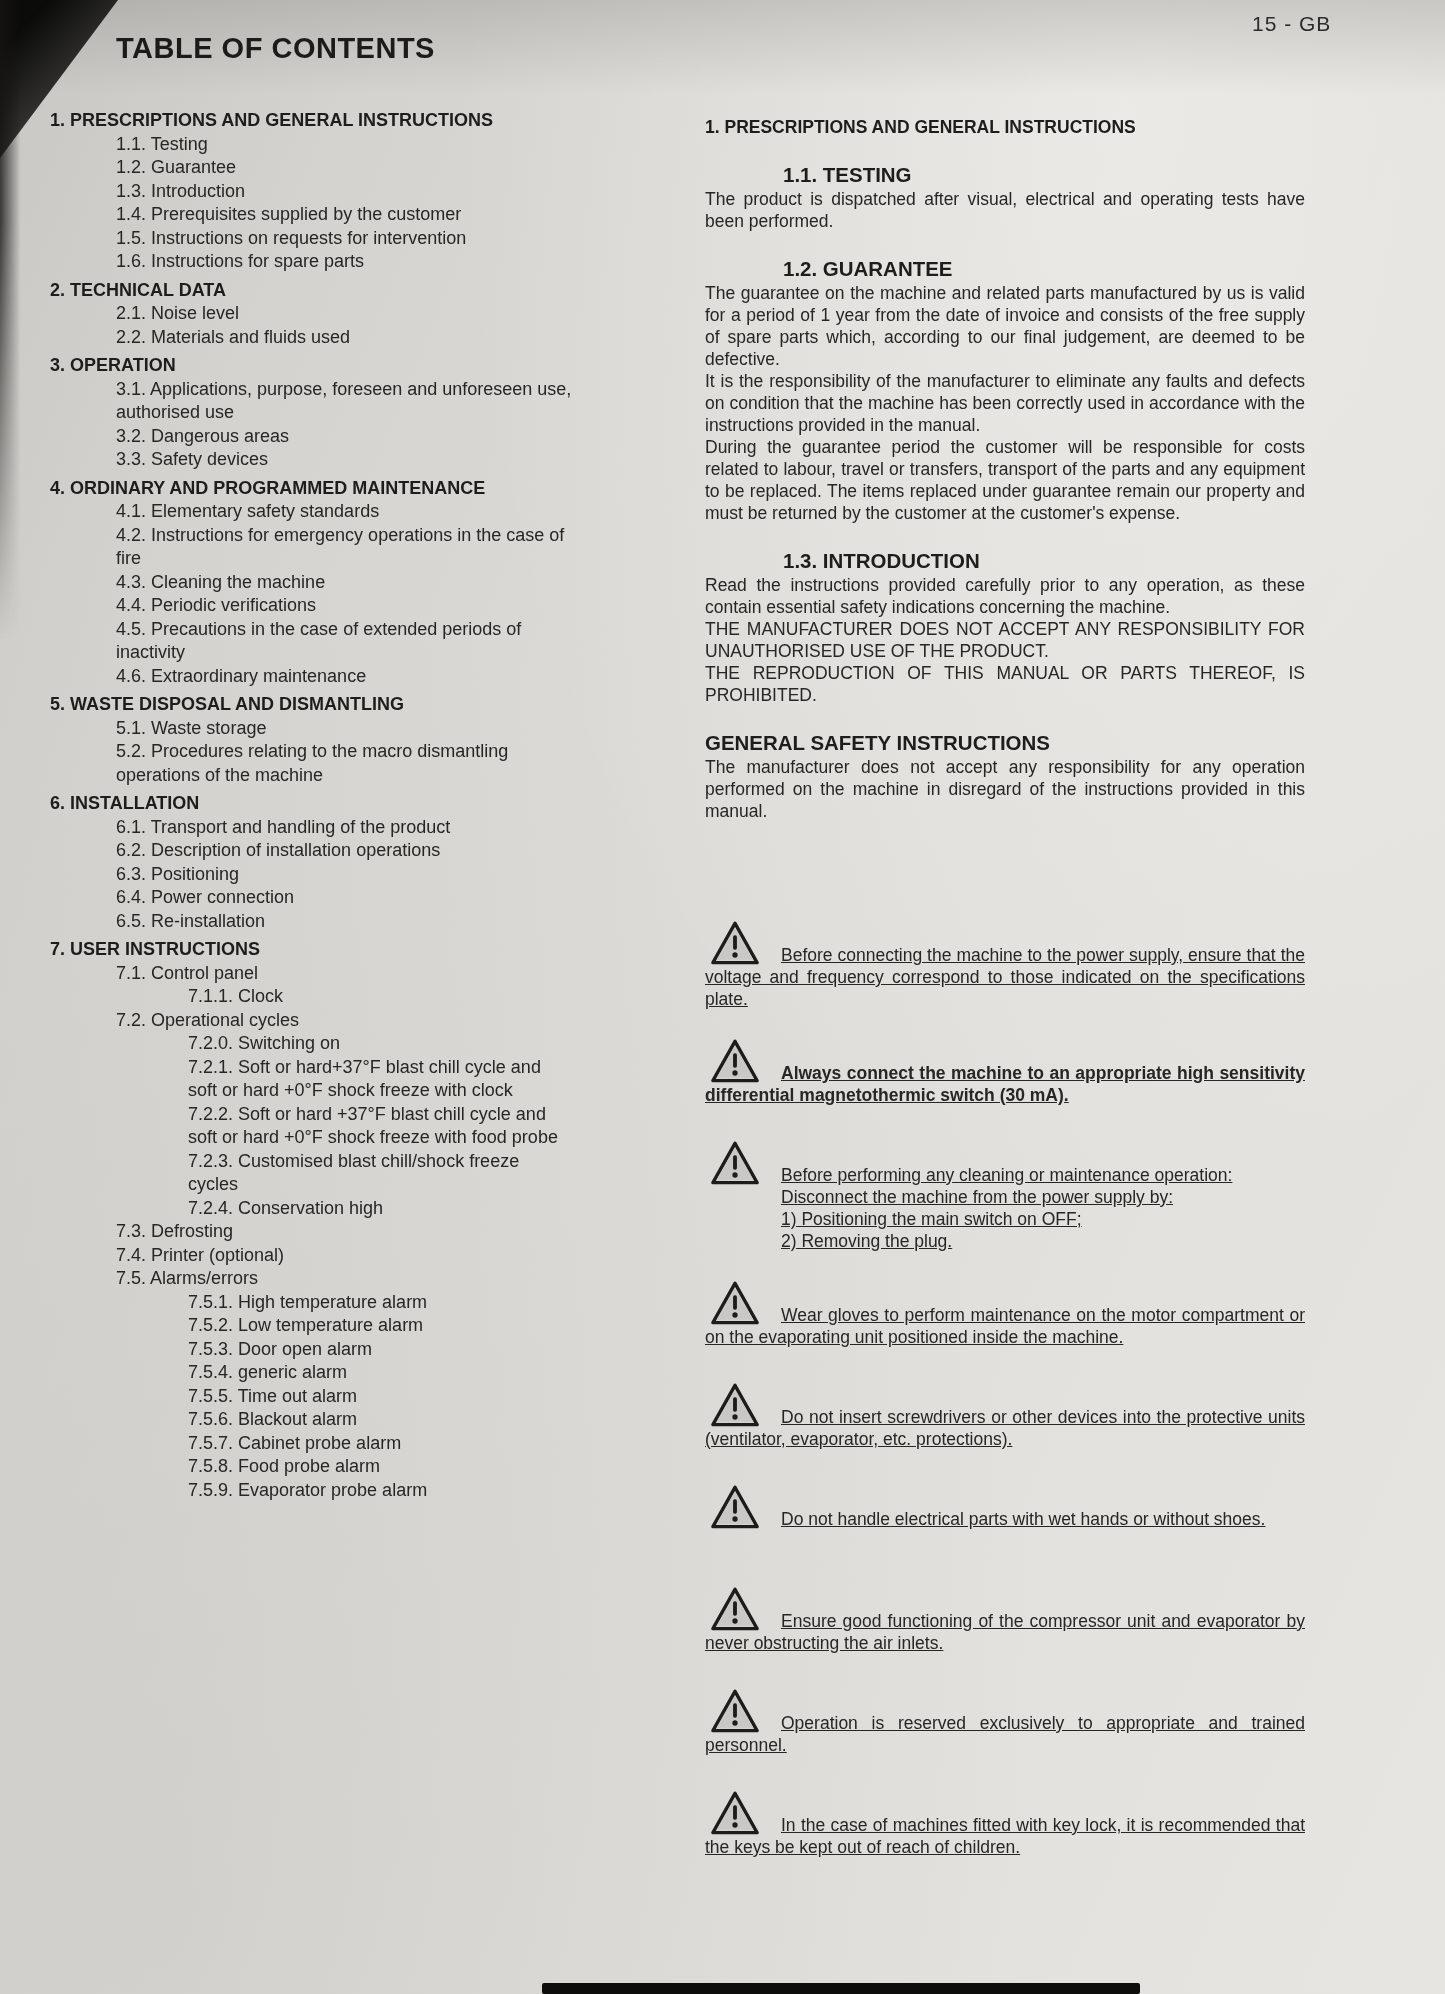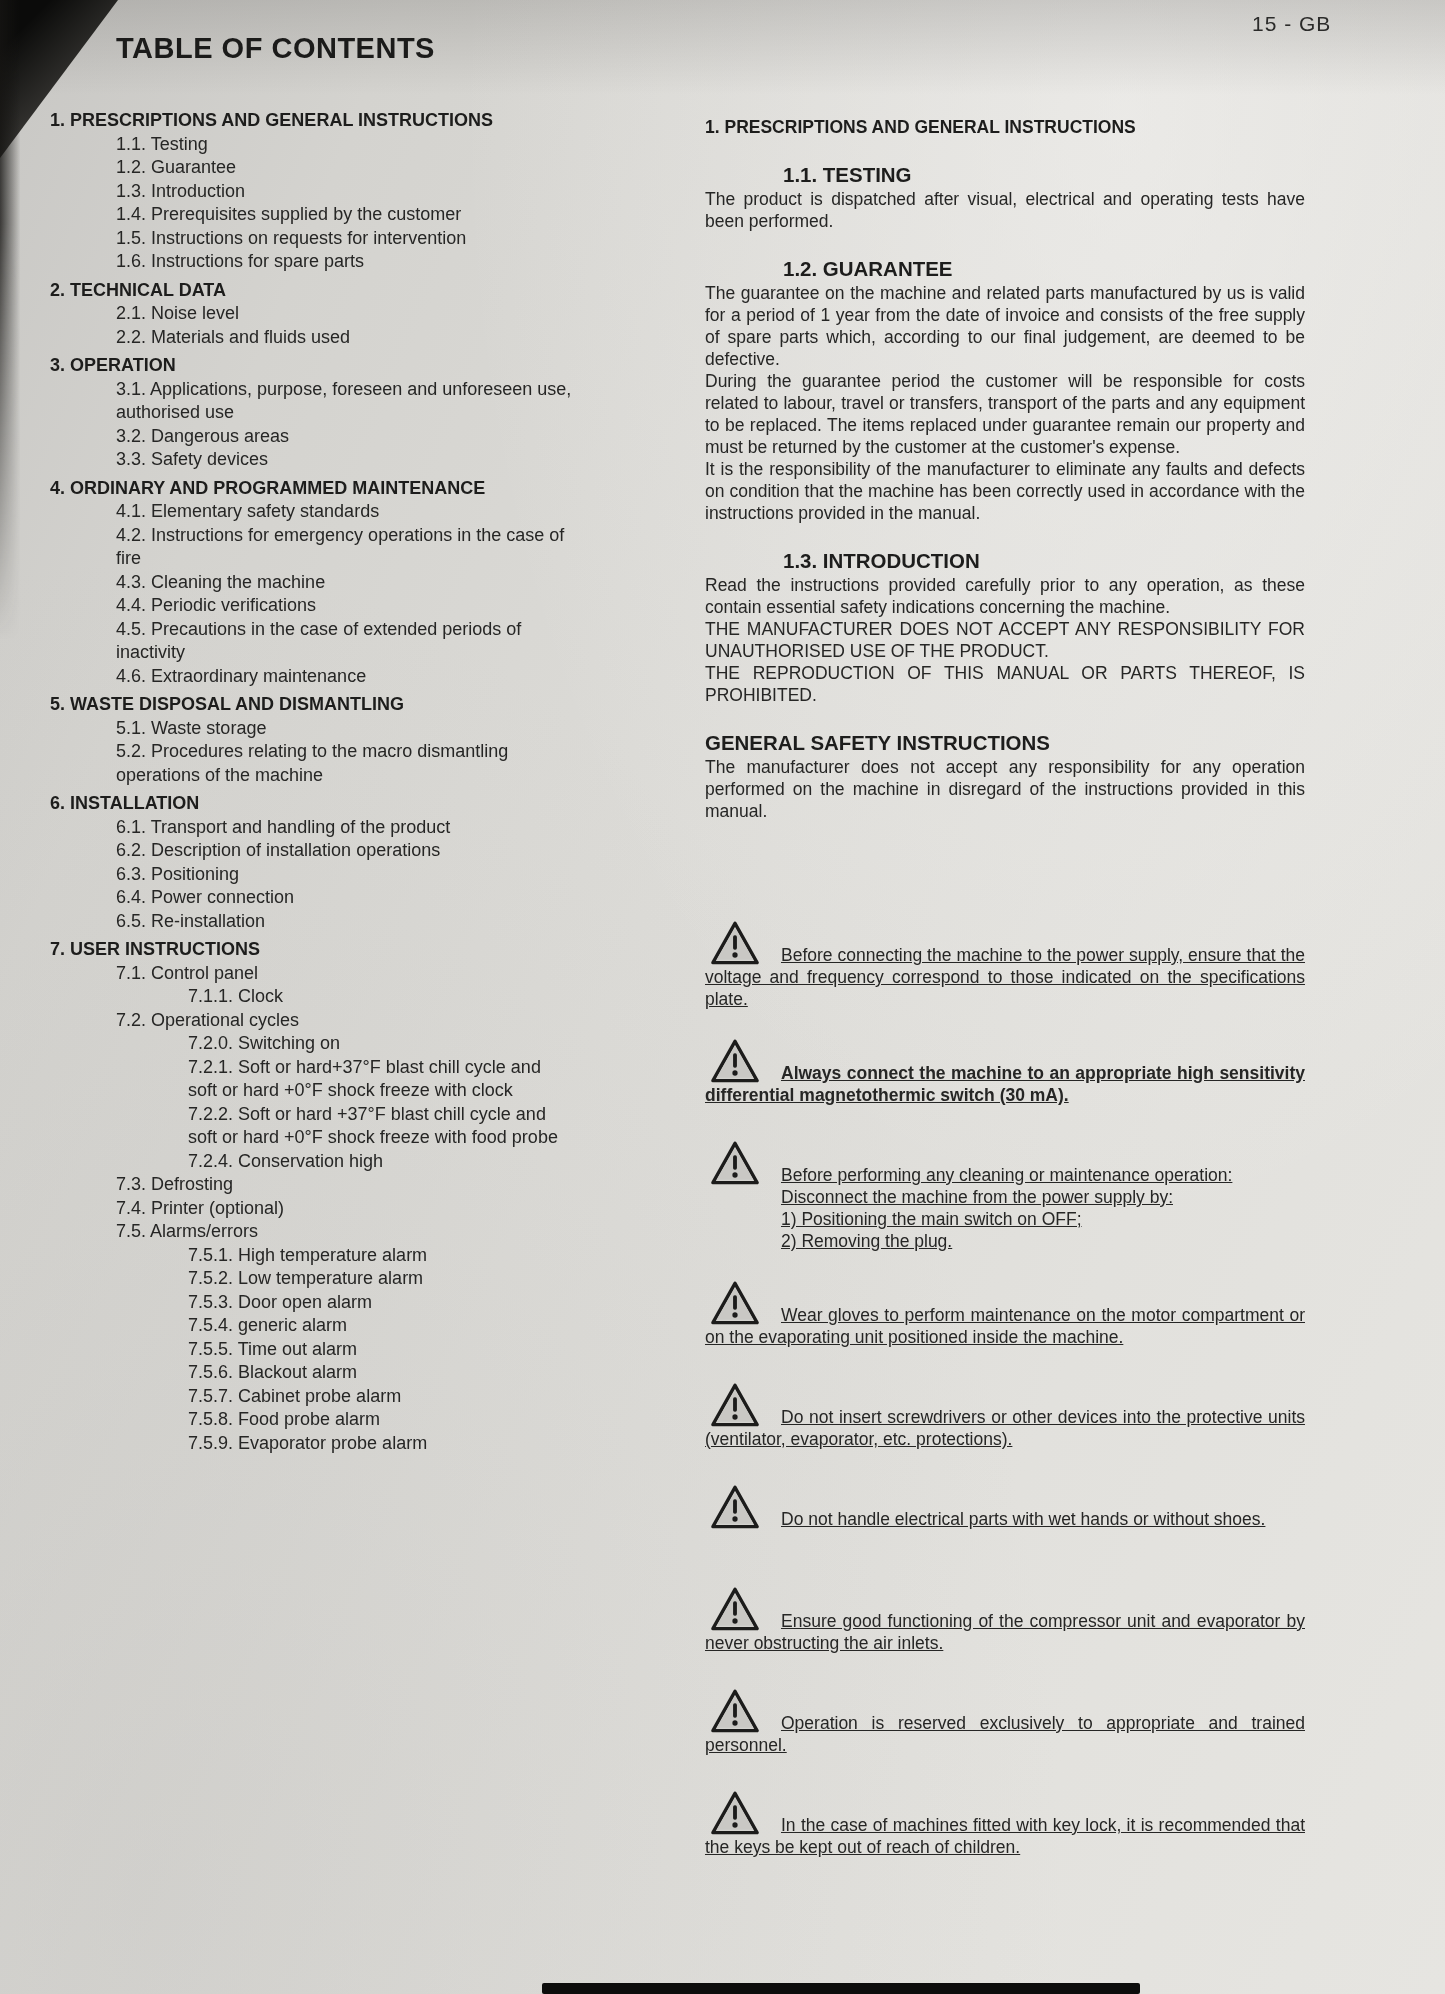--- a/index.html
+++ b/index.html
@@ -92,20 +92,21 @@
       <div class="l2">6.3. Positioning</div>
       <div class="l2">6.4. Power connection</div>
       <div class="l2">6.5. Re-installation</div>
       <div class="l1">7. USER INSTRUCTIONS</div>
       <div class="l2">7.1. Control panel</div>
       <div class="l3">7.1.1. Clock</div>
       <div class="l2">7.2. Operational cycles</div>
       <div class="l3">7.2.0. Switching on</div>
       <div class="l3">7.2.1. Soft or hard+37°F blast chill cycle and soft or hard +0°F shock freeze with clock</div>
       <div class="l3">7.2.2. Soft or hard +37°F blast chill cycle and soft or hard +0°F shock freeze with food probe</div>
+      <div class="l3">7.2.3. Customised blast chill/shock freeze cycles</div>
       <div class="l3">7.2.4. Conservation high</div>
       <div class="l2">7.3. Defrosting</div>
       <div class="l2">7.4. Printer (optional)</div>
       <div class="l2">7.5. Alarms/errors</div>
       <div class="l3">7.5.1. High temperature alarm</div>
       <div class="l3">7.5.2. Low temperature alarm</div>
       <div class="l3">7.5.3. Door open alarm</div>
       <div class="l3">7.5.4. generic alarm</div>
       <div class="l3">7.5.5. Time out alarm</div>
       <div class="l3">7.5.6. Blackout alarm</div>
@@ -119,22 +120,22 @@
   <h2 class="main-heading">1. PRESCRIPTIONS AND GENERAL INSTRUCTIONS</h2>
 
   <div class="section">
     <h3 class="subhead">1.1. TESTING</h3>
     <p>The product is dispatched after visual, electrical and operating tests have been performed.</p>
   </div>
 
   <div class="section">
     <h3 class="subhead">1.2. GUARANTEE</h3>
     <p>The guarantee on the machine and related parts manufactured by us is valid for a period of 1 year from the date of invoice and consists of the free supply of spare parts which, according to our final judgement, are deemed to be defective.</p>
+    <p>It is the responsibility of the manufacturer to eliminate any faults and defects on condition that the machine has been correctly used in accordance with the instructions provided in the manual.</p>
     <p>During the guarantee period the customer will be responsible for costs related to labour, travel or transfers, transport of the parts and any equipment to be replaced. The items replaced under guarantee remain our property and must be returned by the customer at the customer's expense.</p>
-    <p>It is the responsibility of the manufacturer to eliminate any faults and defects on condition that the machine has been correctly used in accordance with the instructions provided in the manual.</p>
   </div>
 
   <div class="section">
     <h3 class="subhead">1.3. INTRODUCTION</h3>
     <p>Read the instructions provided carefully prior to any operation, as these contain essential safety indications concerning the machine.</p>
     <p>THE MANUFACTURER DOES NOT ACCEPT ANY RESPONSIBILITY FOR UNAUTHORISED USE OF THE PRODUCT.</p>
     <p>THE REPRODUCTION OF THIS MANUAL OR PARTS THEREOF, IS PROHIBITED.</p>
   </div>
 
   <div class="section flush">

